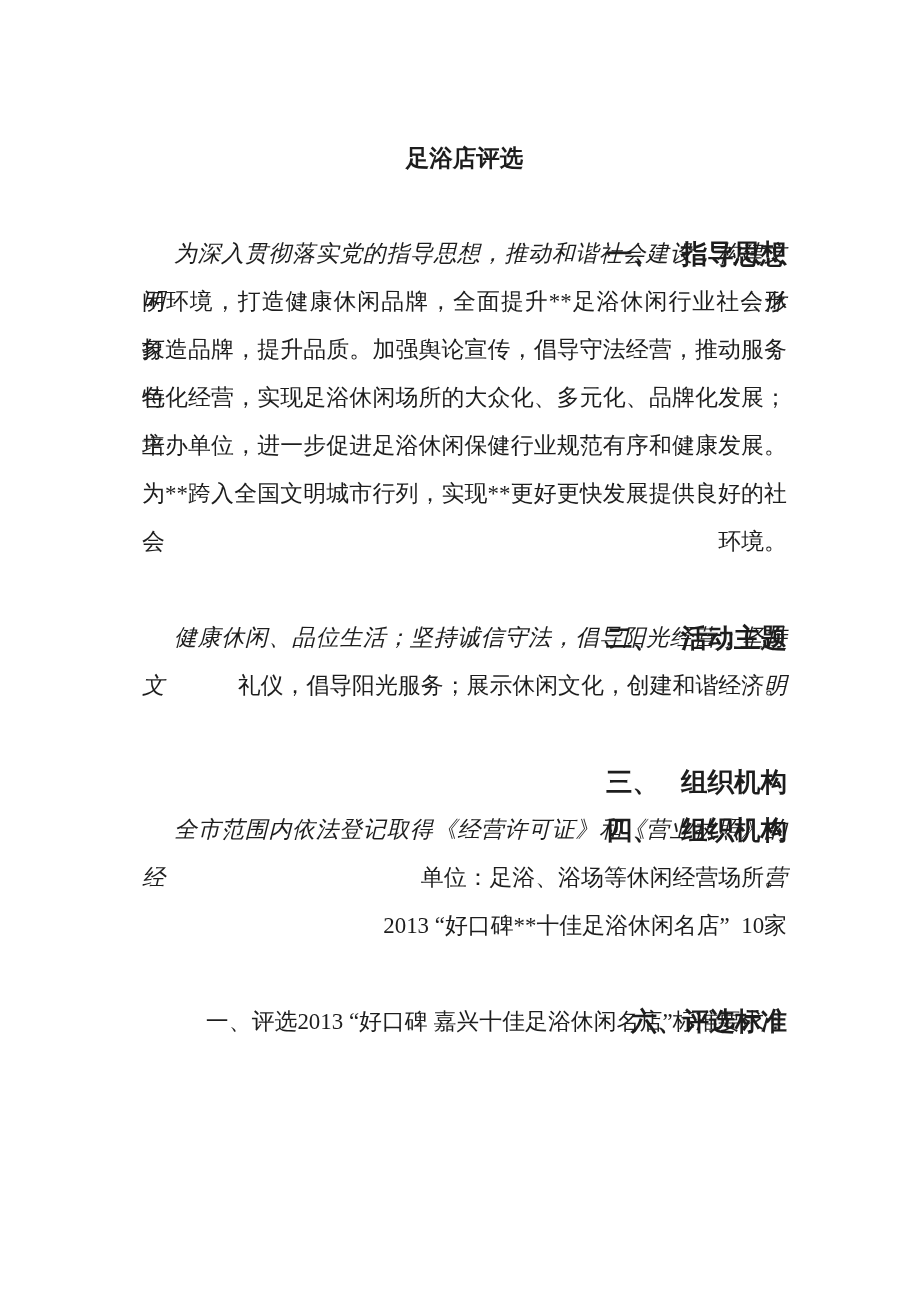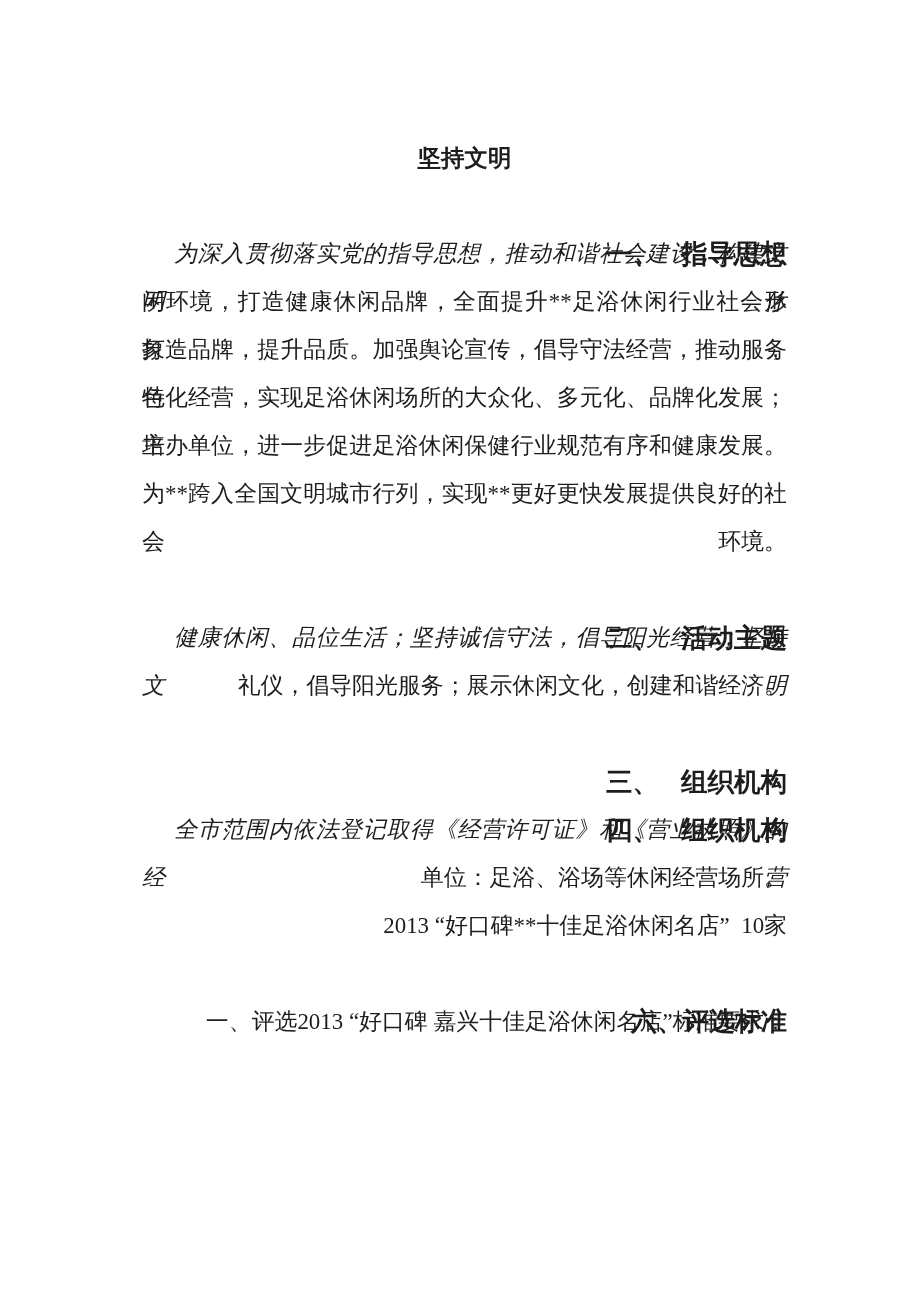--- a/index.html
+++ b/index.html
@@ -63,21 +63,21 @@
     text-indent: 32px;
     font-style: italic;
   }
 </style>
 </head>
 <body>
 
 <div class="page">
   <div class="doc">
 
-    <div class="line title">坚持文明</div>
+    <div class="line title">足浴店评选</div>
 
     <div class="line heading">
       <span class="num">一、</span><span class="ht">指导思想</span>
     </div>
     <div class="line pf just">为深入贯彻落实党的指导思想，推动和谐社会建设，构建文明休</div>
     <div class="line just">闲环境，打造健康休闲品牌，全面提升**足浴休闲行业社会形象，</div>
     <div class="line just">打造品牌，提升品质。加强舆论宣传，倡导守法经营，推动服务特</div>
     <div class="line just">色化经营，实现足浴休闲场所的大众化、多元化、品牌化发展；培</div>
     <div class="line just">主办单位，进一步促进足浴休闲保健行业规范有序和健康发展。</div>
     <div class="line just">为**跨入全国文明城市行列，实现**更好更快发展提供良好的社会</div>

